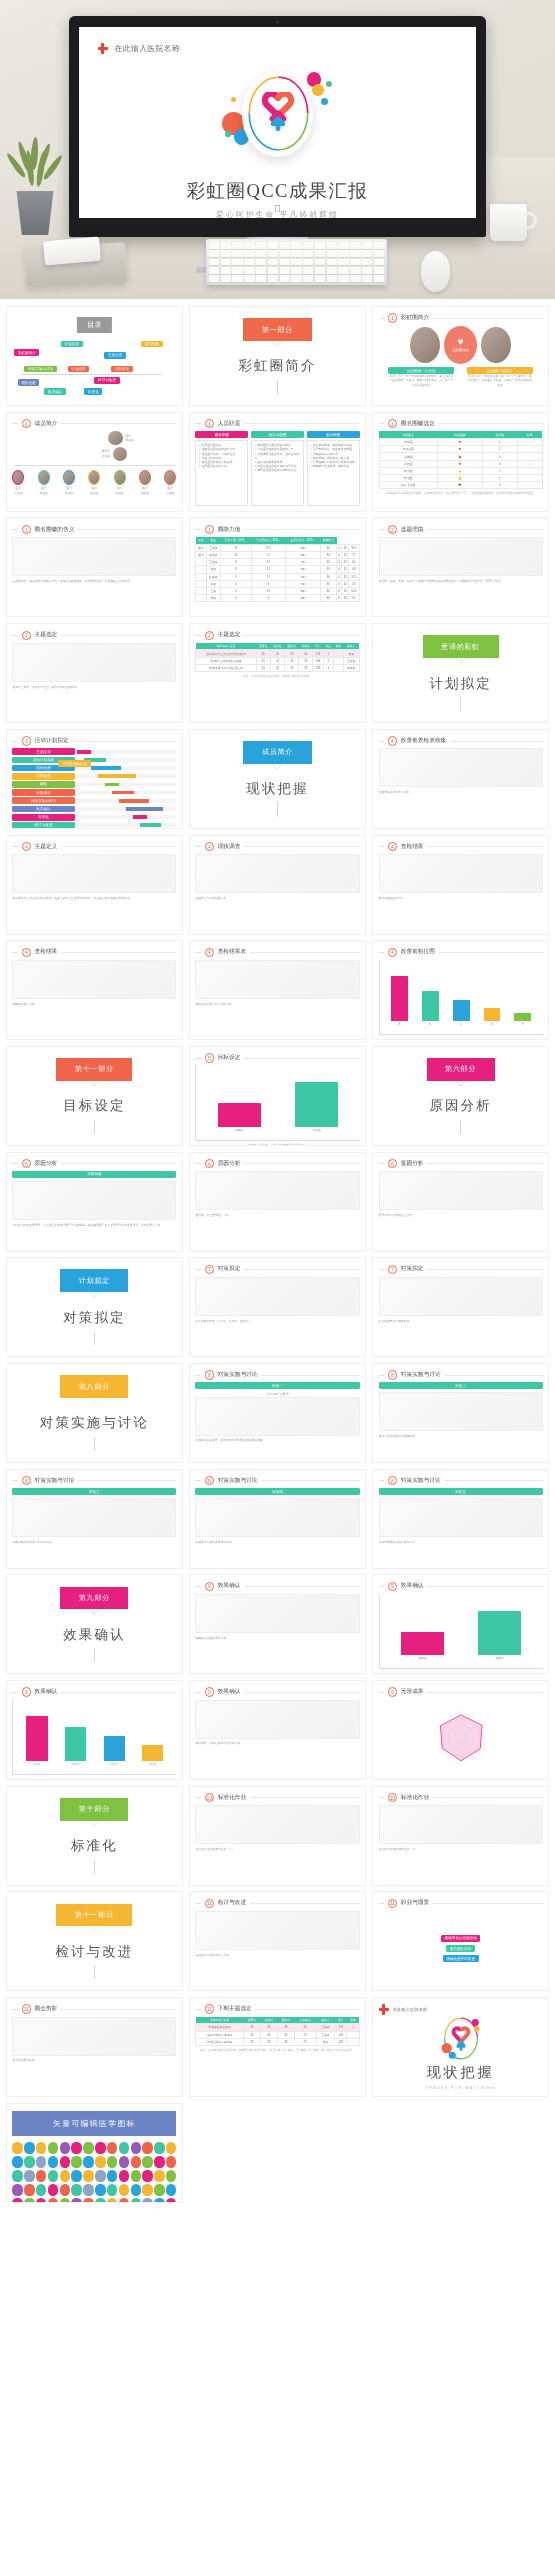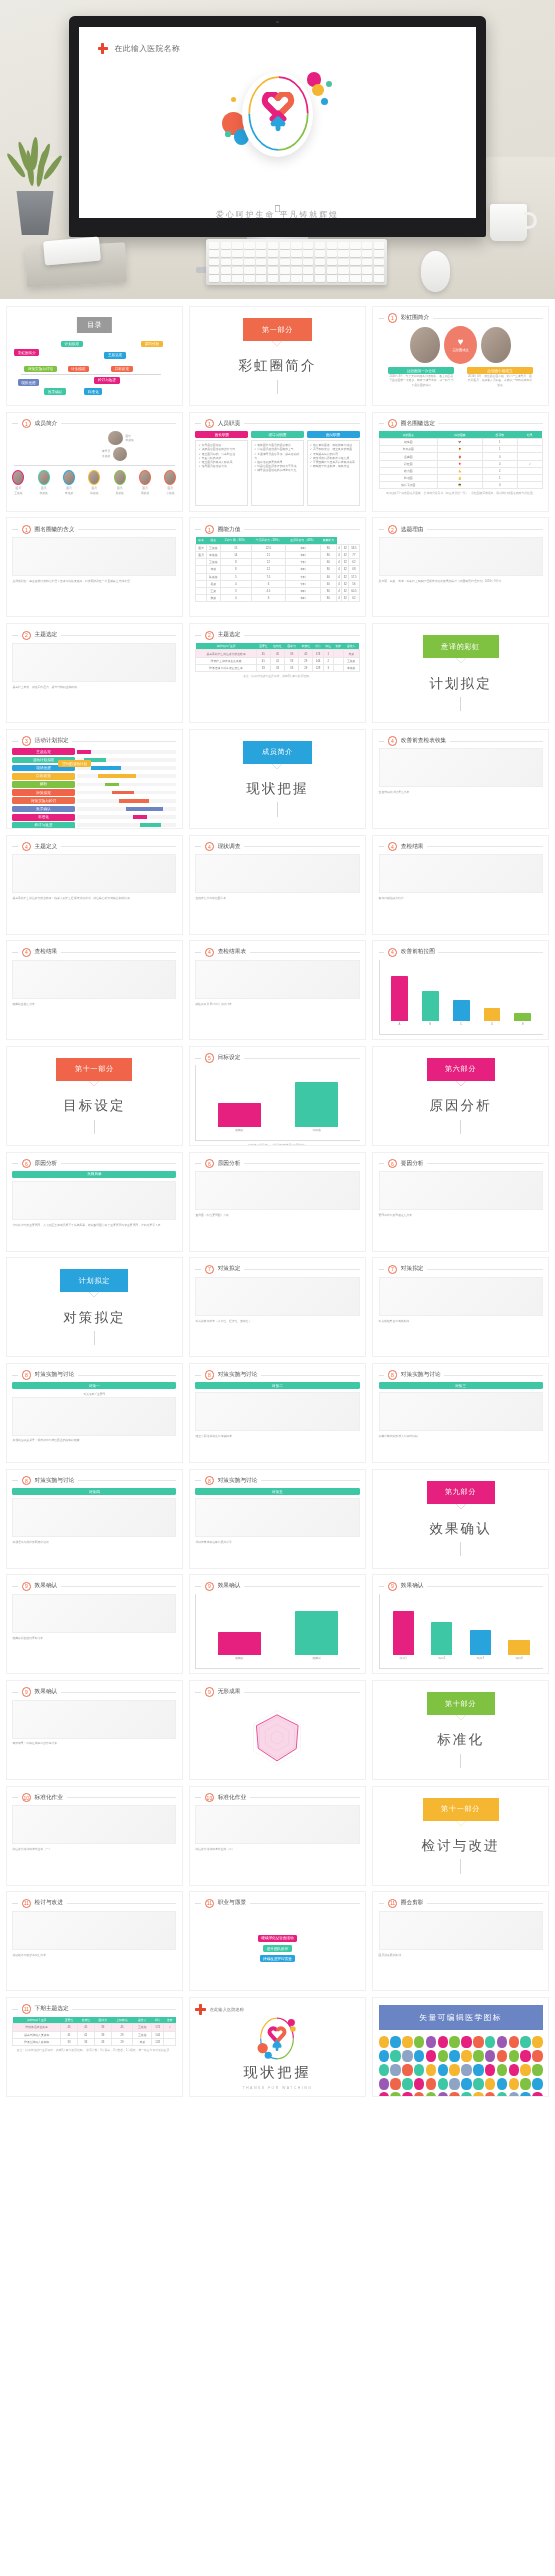--- a/index.html
+++ b/index.html
@@ -249,20 +249,21 @@
                 <path d="M3 54 A41 51 0 0 1 44 3" stroke="#f5b731" stroke-width="2.4" fill="none"></path>
               </svg>
               <svg style="position:absolute;left:50%;top:24px;margin-left:-19px;width:38px;height:41px" viewBox="0 0 54 58">
                 <path d="M27 34 L11 18 a9 9 0 0 1 13-13 L27 8" stroke="#e5207e" stroke-width="9" fill="none" stroke-linecap="round"></path>
                 <path d="M27 34 L43 18 a9 9 0 0 0-13-13 L27 8" stroke="#f06449" stroke-width="9" fill="none" stroke-linecap="round"></path>
                 <path d="M27 30 L19 38 M27 30 L35 38" stroke="#e5207e" stroke-width="8" fill="none" stroke-linecap="round"></path>
                 <path d="M27 38 L20 45 M27 38 L34 45 M27 38 L27 52 M20 45 L34 45" stroke="#29a3dc" stroke-width="7" fill="none" stroke-linecap="round"></path>
               </svg>
             </div>
 
+            <div class="hero-title">彩虹圈QCC成果汇报</div>
             <div class="hero-sub">爱心呵护生命   平凡铸就辉煌</div>
           </div>
 
           <div class="apple-logo"></div>
         </div>
       </div>
       <div class="monitor-neck"></div>
       <div class="monitor-foot"></div>
     </div>
 
@@ -1074,20 +1075,26 @@
         <div class="sl-head">
           <span class="sl-dash"></span>
           <span class="sl-num">7</span>
           <span class="sl-title">对策拟定</span>
           <span class="sl-line"></span>
         </div>
         <div class="body-area">
           <div style="border: 0.4px solid rgb(238, 238, 238); height: 52%; margin-bottom: 2.8px; background: linear-gradient(135deg, rgb(250, 250, 250), rgb(242, 242, 242));"></div>
           <div class="tiny">对策群组整合与实施顺序</div>
         </div>
+      </div>
+      <div class="slide divider">
+        <div class="div-badge" style="background: rgb(245, 183, 49); color: rgb(255, 255, 255);">第八部分</div>
+        <div style="width: 0px; height: 0px; border-left: 5px solid transparent; border-right: 5px solid transparent; border-top: 5px solid rgb(245, 183, 49);"></div>
+        <div class="div-name">对策实施与讨论</div>
+        <div class="div-tick"></div>
       </div>
       <div class="slide">
         <div class="sl-head">
           <span class="sl-dash"></span>
           <span class="sl-num">8</span>
           <span class="sl-title">对策实施与讨论</span>
           <span class="sl-line"></span>
         </div>
         <div class="body-area">
           <div class="chip" style="background: rgb(62, 199, 165); display: block; text-align: center; margin-bottom: 2.8px;">对策一</div>

